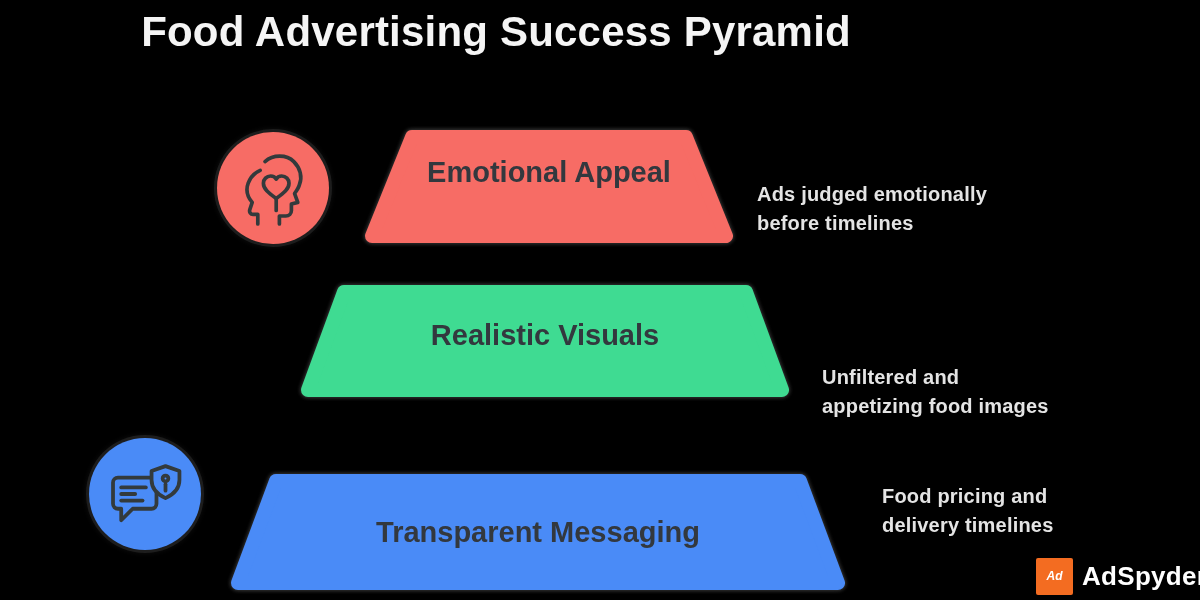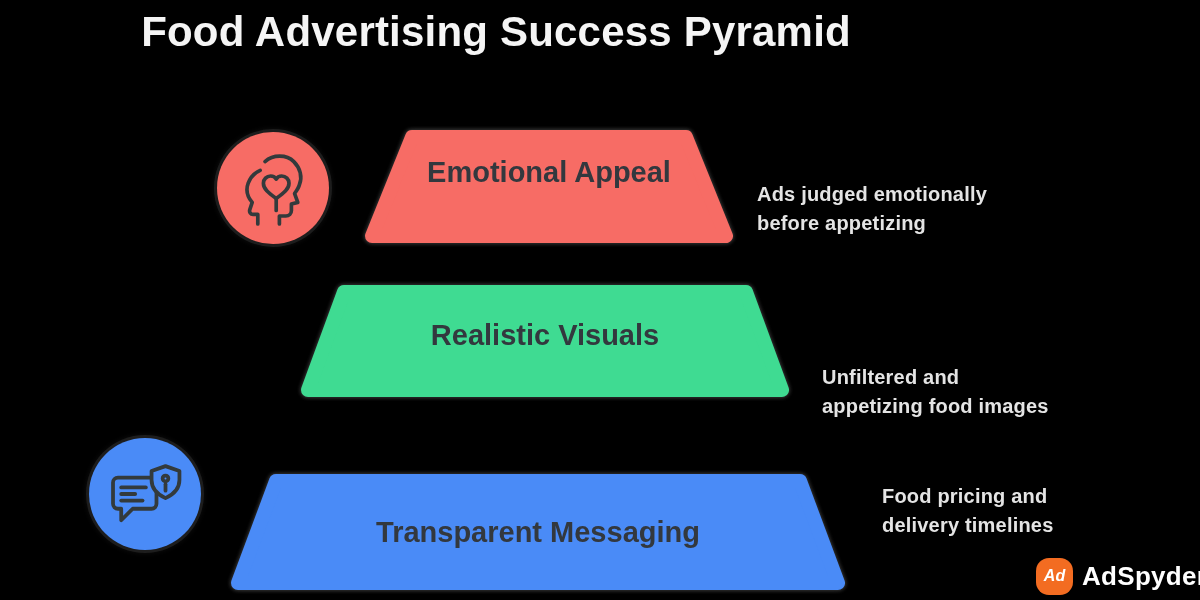--- a/index.html
+++ b/index.html
@@ -63,24 +63,24 @@
   .note-1{left:757px;top:180px;}
   .note-2{left:822px;top:331px;margin-top:32px;}
   .note-3{left:882px;top:482px;}
 
   
   .logo{
     position:absolute;left:1036px;top:556px;height:40px;
     display:flex;align-items:center;gap:9px;
   }
   .logo-badge{
-    width:37px;height:37px;border-radius:13px;
+    width:37px;height:37px;border-radius:2px;
     background:var(--logo-orange,#f26a24);
     display:flex;align-items:center;justify-content:center;
-    color:var(--logo-text,#fff);font-size:16px;font-weight:700;font-style:italic;
+    color:var(--logo-text,#fff);font-size:12px;font-weight:700;font-style:italic;
   }
   .logo-name{
     color:var(--logo-text,#fff);font-size:26px;font-weight:700;letter-spacing:.3px;
   }
 </style>
 </head>
 <body>
 
 <div class="stage">
 
@@ -124,21 +124,21 @@
       <path class="icon-stroke" d="M21 50 h17"></path>
       <path class="icon-stroke" d="M21 58 h26"></path>
       <path class="icon-stroke" style="fill:var(--level-blue)" d="M75 16 l17 6 v11 c0 11 -8 18 -17 22 -9 -4 -17 -11 -17 -22 V22 z"></path>
       <circle class="icon-stroke" cx="75" cy="31" r="3.5"></circle>
       <path class="icon-stroke" d="M75 38 v8"></path>
     </svg>
   </div>
 
   <div class="note note-1">
     <div>Ads judged emotionally</div>
-    <div>before appetizing</div>
+    <div>before timelines</div>
   </div>
   <div class="note note-2">
     <div>Unfiltered and</div>
     <div>appetizing food images</div>
   </div>
   <div class="note note-3">
     <div>Food pricing and</div>
     <div>delivery timelines</div>
   </div>
 

